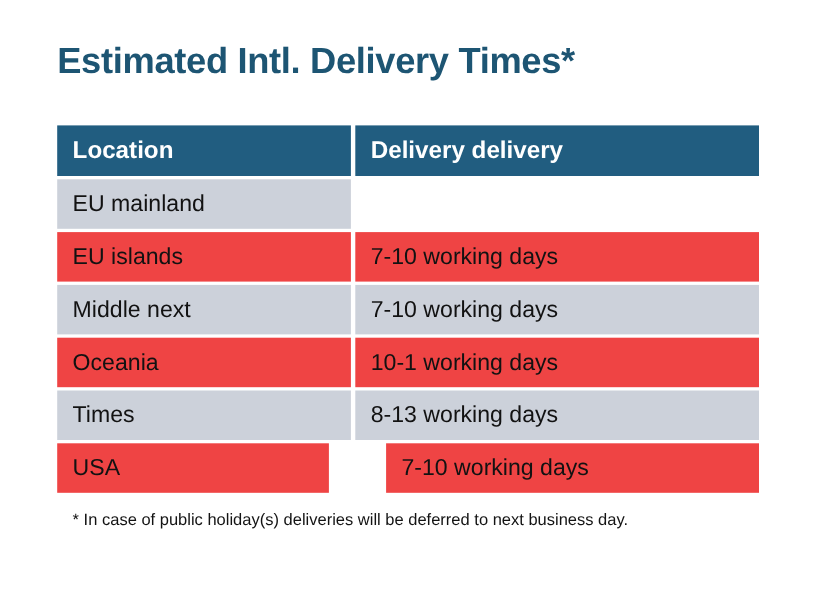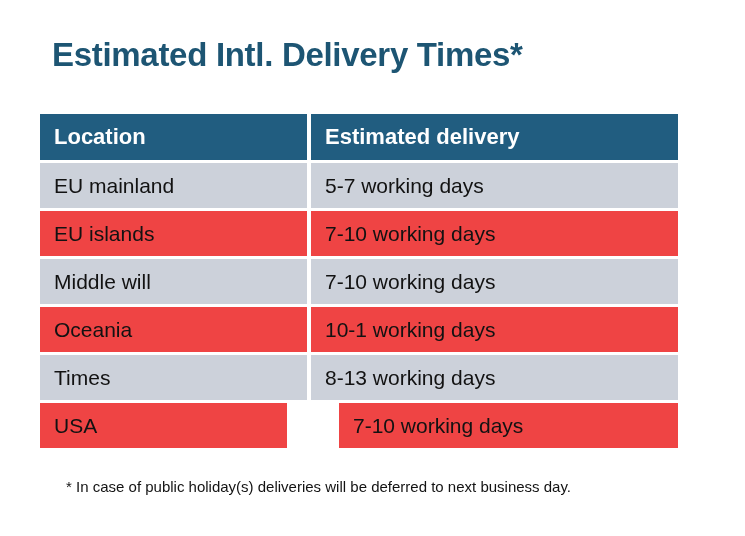--- a/index.html
+++ b/index.html
@@ -26,21 +26,21 @@
     top: 36px;
     font-size: 33px;
     font-weight: bold;
     color: #1d5573;
     letter-spacing: -0.3px;
     white-space: nowrap;
     text-align: right;
   }
   .table {
     position: absolute;
-    left: 40px;
+    left: 52px;
     top: 114px;
     width: 638px;
   }
   .row {
     display: flex;
     width: 100%;
     margin-bottom: 3px;
   }
   .row:last-child {
     margin-bottom: 0;
@@ -74,52 +74,51 @@
   }
   .row.shade-dark .cell {
     background: #ccd1da;
   }
   .row.shade-light .cell {
     background: #ef4444;
   }
   .footnote {
     position: absolute;
     left: 66px;
-    top: 478px;
+    top: 464px;
     font-size: 15px;
     color: #131313;
     white-space: nowrap;
   }
 </style>
 </head>
 <body>
 
 <div class="page">
 
   <div class="title">Estimated Intl. Delivery Times*</div>
 
   <div class="table">
 
     <div class="row header">
       <div class="cell cell-loc">Location</div>
-      <div class="cell cell-del">Estimated delivery</div>
+      <div class="cell cell-del">Delivery delivery</div>
     </div>
 
     <div class="row shade-dark">
       <div class="cell cell-loc">EU mainland</div>
-      <div class="cell cell-del">5-7 working days</div>
     </div>
 
     <div class="row shade-light">
       <div class="cell cell-loc">EU islands</div>
       <div class="cell cell-del">7-10 working days</div>
     </div>
 
     <div class="row shade-dark">
-      <div class="cell cell-loc">Middle will</div>
+      <div class="cell cell-loc">Middle next</div>
       <div class="cell cell-del">7-10 working days</div>
     </div>
 
     <div class="row shade-light">
       <div class="cell cell-loc">Oceania</div>
       <div class="cell cell-del">10-1 working days</div>
     </div>
 
     <div class="row shade-dark">
       <div class="cell cell-loc">Times</div>

